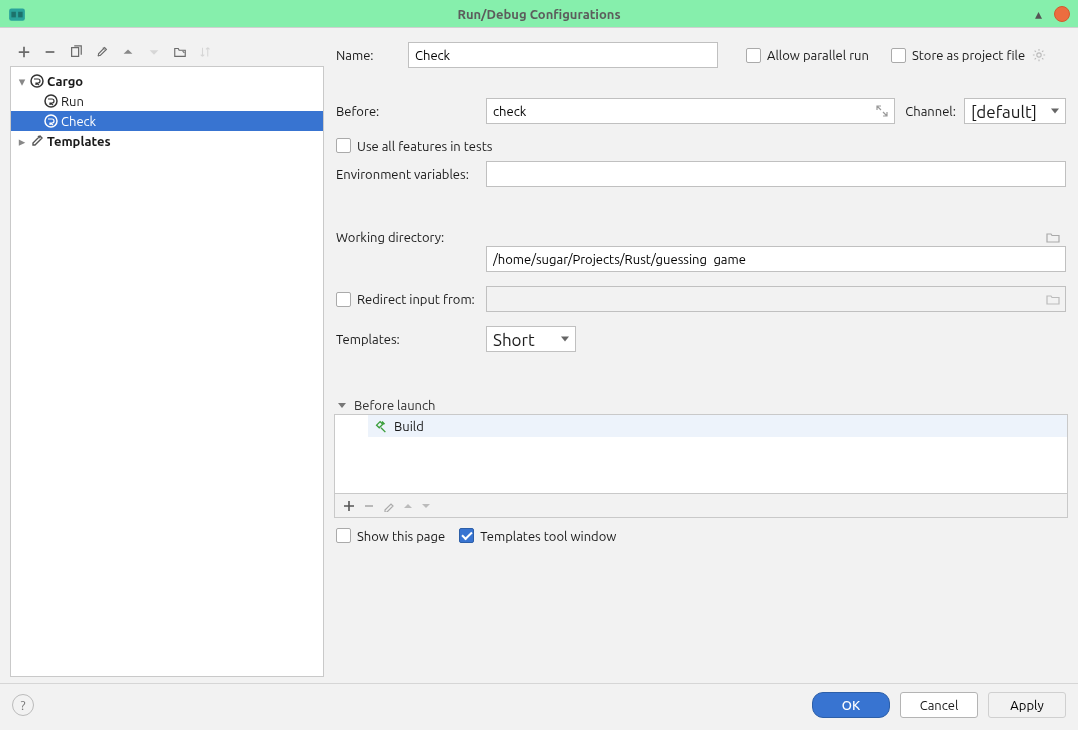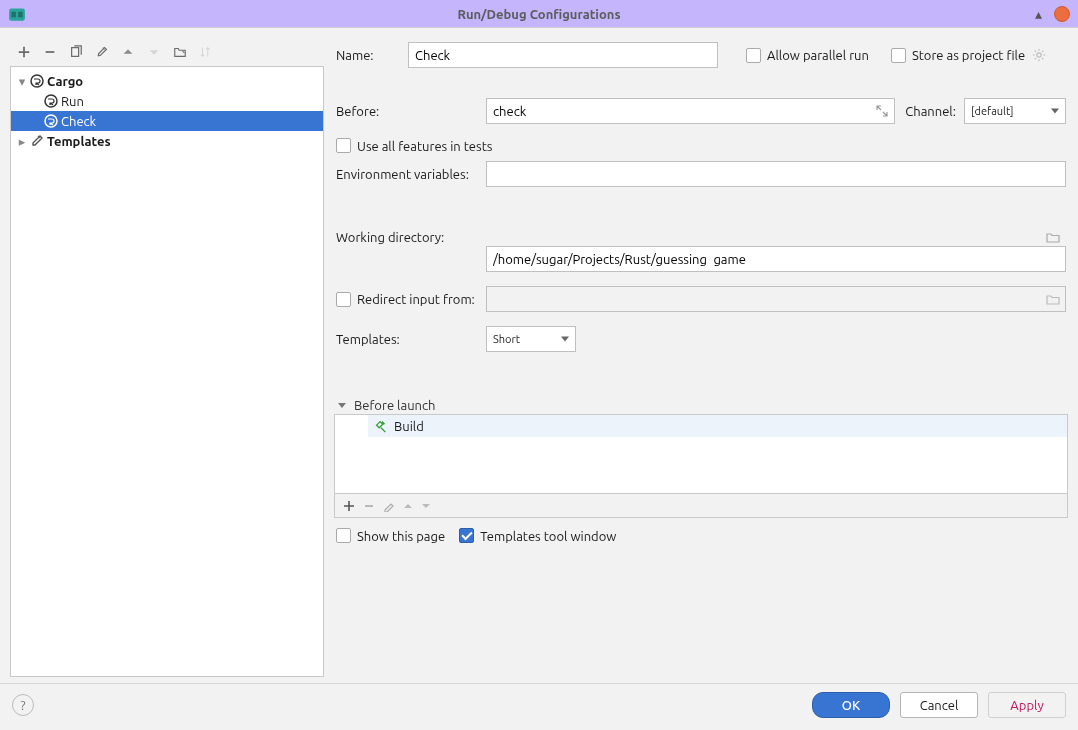--- a/index.html
+++ b/index.html
@@ -9,21 +9,21 @@
       background: #f2f2f2;
       color: #1a1a1a;
       width: 1078px;
       height: 730px;
       overflow: hidden;
       display: flex;
       flex-direction: column;
     }
     .titlebar {
       height: 28px;
-      background: #c4b5fd;
+      background: #86efac;
       border-bottom: 1px solid #d0d0d0;
       display: flex;
       align-items: center;
       padding: 2px 8px;
       position: relative;
     }
     .titlebar-icon {
       width: 18px; height: 18px;
       margin-right: 8px;
       display:flex;align-items:center;justify-content:center;
@@ -119,21 +119,21 @@
       padding: 0 6px;
       font-size: 13px;
       font-family: inherit;
       outline: none;
     }
     .select-input {
       height: 26px;
       border: 1px solid #c0c0c0;
       background: #fff;
       padding: 0 22px 0 6px;
-      font-size: 11px;
+      font-size: 17px;
       position: relative;
       display: flex;
       align-items: center;
     }
     .select-caret {
       position: absolute; right: 6px; top: 50%; transform: translateY(-50%);
       border-left: 4px solid transparent;
       border-right: 4px solid transparent;
       border-top: 5px solid #666;
     }
@@ -214,21 +214,21 @@
     .btn {
       min-width: 78px; height: 26px;
       border: 1px solid #b4b4b4;
       background: #ffffff;
       border-radius: 3px;
       font-size: 13px;
       cursor: pointer;
       display:flex;align-items:center;justify-content:center;
     }
     .btn.primary { background:#3874d1; border-color:#2d5fa8; color:#fff; font-weight:500;border-radius:11px;}
-    .btn.disabled { background:#f2f2f2; color:#be185d; border-color:#d0d0d0; cursor:default;}
+    .btn.disabled { background:#f2f2f2; color:#000000; border-color:#d0d0d0; cursor:default;}
     .gear-icon svg, .folder-icon svg, .expand-icon svg { width:14px;height:14px;}
   </style>
 </head>
 <body>
 
 <div class="titlebar">
   <div class="titlebar-icon">
     <svg viewBox="0 0 16 16">
         <rect x="1" y="3" width="14" height="11" rx="2" fill="#2aa39a"></rect>
         <rect x="3" y="6" width="4" height="5" fill="#1c726b"></rect>

